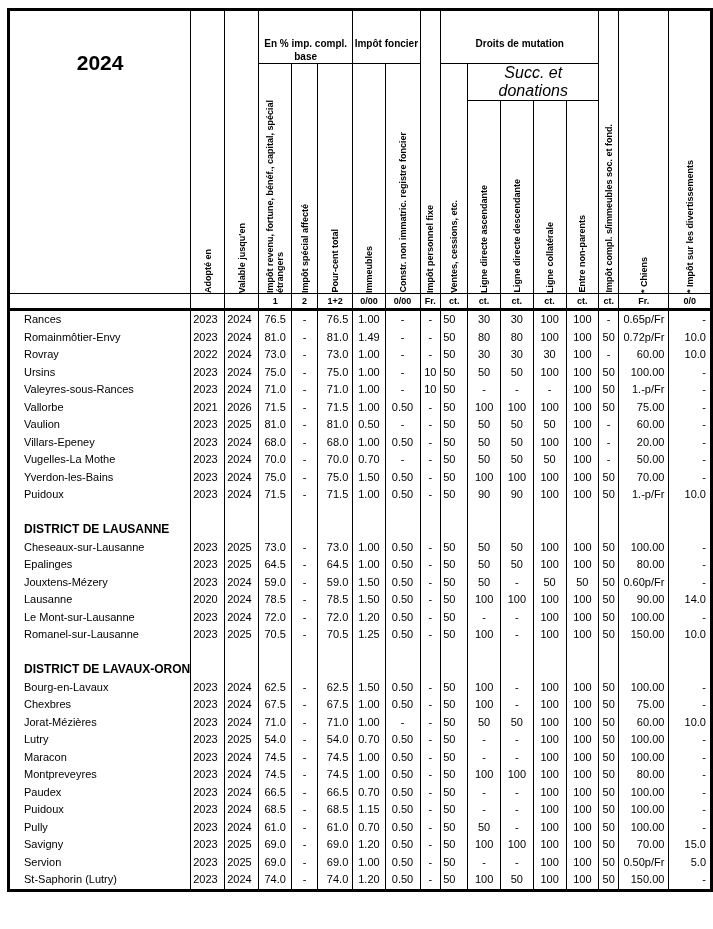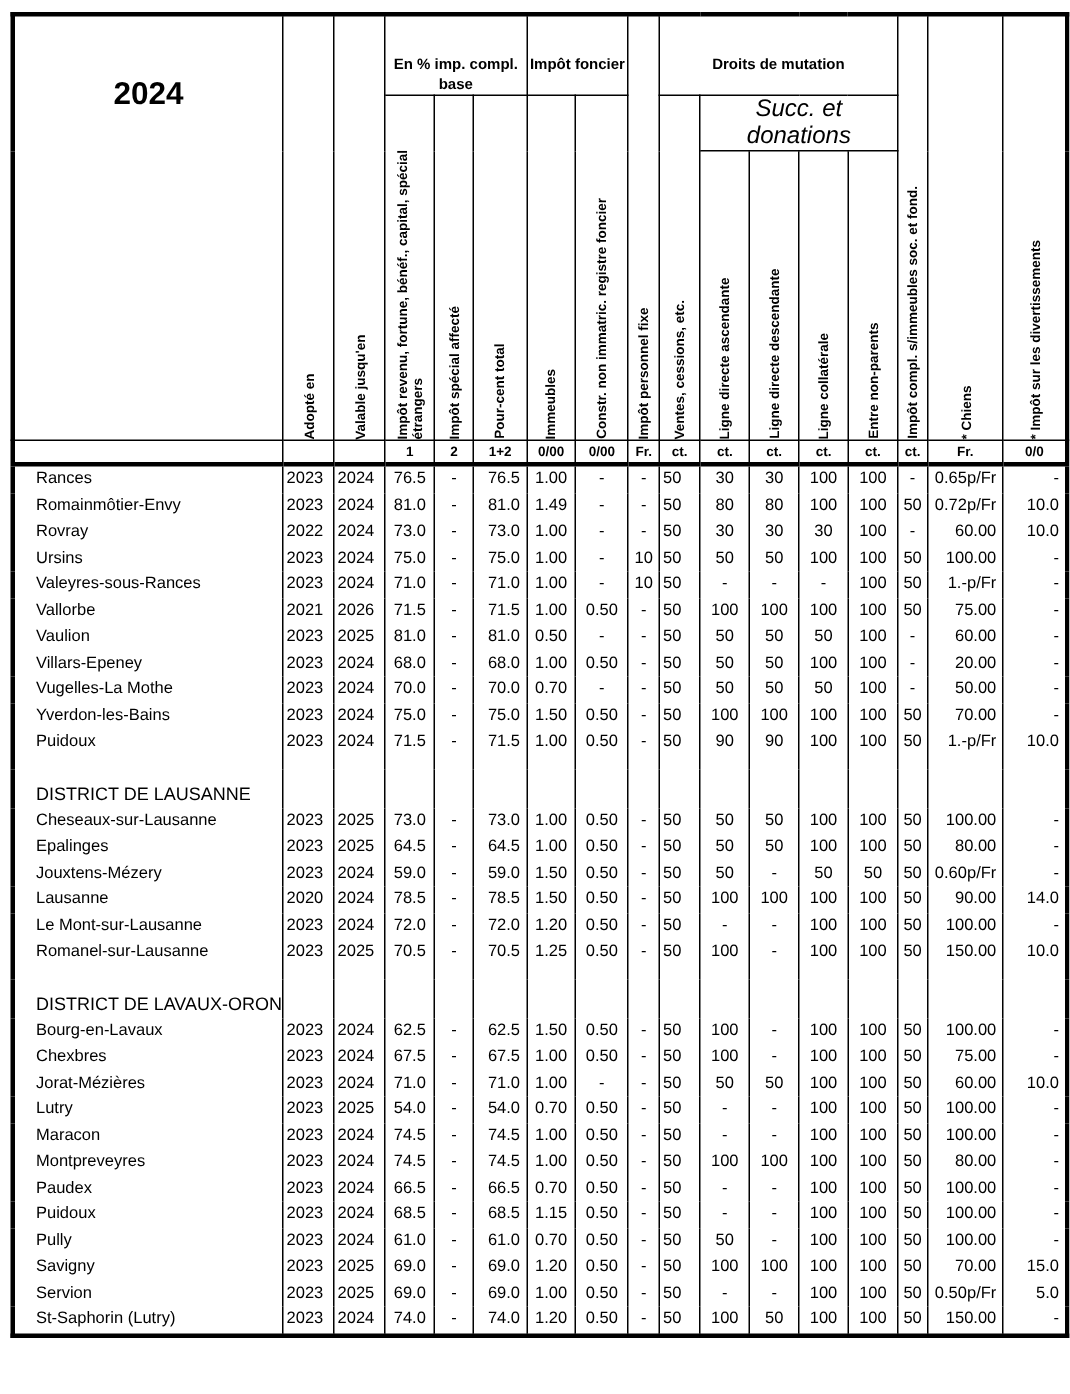--- a/index.html
+++ b/index.html
@@ -13,21 +13,21 @@
   th.rot{vertical-align:bottom;height:216px;position:relative;}
   .rotwrap{display:flex;align-items:flex-end;justify-content:center;height:100%;}
   .rotwrap span{writing-mode:vertical-rl;transform:rotate(180deg);font-size:9px;font-weight:bold;line-height:10px;padding-bottom:6px;white-space:normal;max-height:205px;text-align:left;}
   tr.units th{font-size:9px;font-weight:bold;height:14px;border-bottom:3px solid #000;}
   tbody td{border-left:1.5px solid #000;border-right:1.5px solid #000;height:17.5px;line-height:17.5px;white-space:nowrap;}
   td.name{padding-left:14px;text-align:left;font-size:11px;}
   td.c{text-align:center;}
   td.r{text-align:right;padding-right:4px;}
   td.l{text-align:left;padding-left:2px;}
   tr.district td{height:18px;}
-  tr.district td.name{font-weight:normal;font-size:12px;padding-top:8px;overflow:visible;}
+  tr.district td.name{font-weight:bold;font-size:12px;padding-top:8px;overflow:visible;}
   tr.spacer td{height:9px;}
 </style>
 </head>
 <body>
 
 <table>
   <colgroup>
     <col style="width:146px">
       <col style="width:35px">
       <col style="width:35px">

